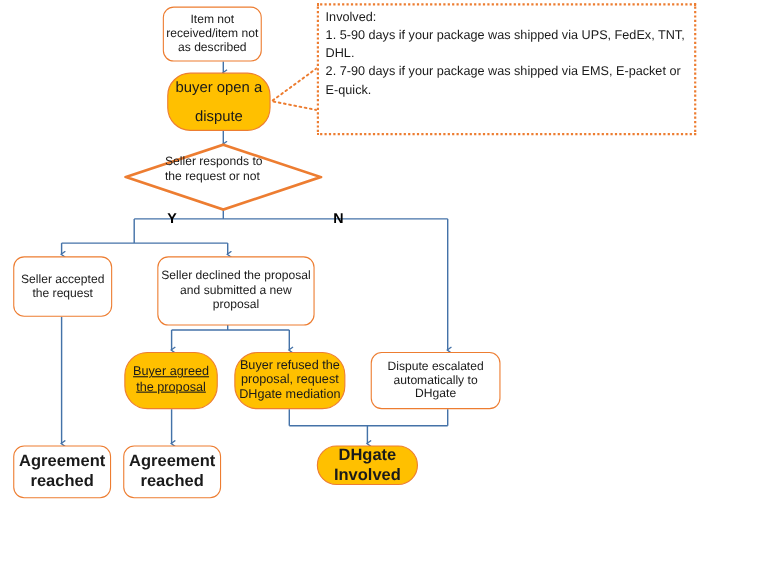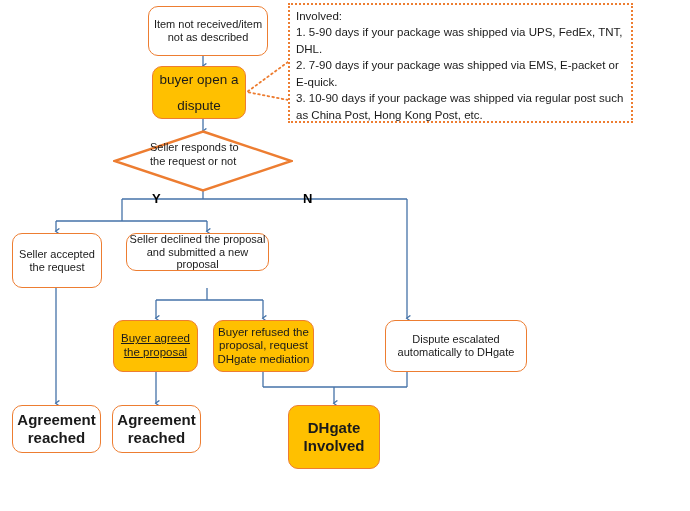--- a/index.html
+++ b/index.html
@@ -7,21 +7,21 @@
        font-family:"Liberation Sans", sans-serif;}
   #canvas{position:relative;width:690px;height:511px;background:#fff;}
   svg#wires{position:absolute;left:0;top:0;width:690px;height:511px;}
 
   .node{position:absolute;box-sizing:border-box;
         border:1.6px solid #ED7D31;border-radius:10px;
         display:flex;align-items:center;justify-content:center;
         text-align:center;color:#1a1a1a;line-height:1.18;
         font-family:"Liberation Sans", sans-serif;}
   .node.white{background:#ffffff;}
-  .node.orange{background:#FFC000;}
+  .node.orange{background:#FFC000;border-radius:21px;}
   .node .txt{display:block;width:100%;padding:0 2px;}
 
   .s11{font-size:11px;}
   .s115{font-size:11.5px;}
   .s13{font-size:13.5px;}
   .s15{font-size:15px;font-weight:bold;}
 
   .node.sp .txt{line-height:1.9;}
 
   .diamond-label{position:absolute;text-align:left;font-size:11px;
@@ -81,68 +81,67 @@
 
       <path d="M334,387 L334,403" marker-end="url(#ar)"></path>
     </g>
 
     <g stroke="#ED7D31" stroke-width="1.8" fill="none" stroke-dasharray="1.6 3.2" stroke-linecap="round">
       <path d="M288,62 L247,92"></path>
       <path d="M288,100 L247,92"></path>
     </g>
   </svg>
 
-  <div class="node white s11" style="left:148px;top:6px;width:120px;height:50px;">
+  <div class="node white s11" style="left:148px;top:6px;width:90px;height:50px;">
     <span class="txt">Item not received/item not as described</span>
   </div>
 
   <div class="node orange s13 sp" style="left:152px;top:66px;width:94px;height:53px;">
     <span class="txt">buyer open a dispute</span>
   </div>
 
   <svg style="position:absolute;left:113px;top:130px;width:180px;height:62px;" viewBox="0 0 180 62" xmlns="http://www.w3.org/2000/svg">
     <polygon points="90,1.5 178.5,31 90,60.5 1.5,31" fill="#ffffff" stroke="#ED7D31" stroke-width="2.4"></polygon>
   </svg>
   <div class="diamond-label" style="left:150px;top:141px;width:106px;">Seller responds to the request or not</div>
 
   <div class="branch-label" style="left:152px;top:191px;">Y</div>
   <div class="branch-label" style="left:303px;top:191px;">N</div>
 
   <div class="node white s11" style="left:12px;top:233px;width:90px;height:55px;">
     <span class="txt">Seller accepted the request</span>
   </div>
 
-  <div class="node white s11" style="left:126px;top:233px;width:143px;height:38px;">
+  <div class="node white s11" style="left:143px;top:233px;width:143px;height:63px;">
     <span class="txt">Seller declined the proposal and submitted a new proposal</span>
   </div>
 
   <div class="node orange s115" style="left:113px;top:320px;width:85px;height:52px;text-decoration:underline;">
     <span class="txt">Buyer agreed the proposal</span>
   </div>
 
   <div class="node orange s115" style="left:213px;top:320px;width:101px;height:52px;justify-content:center;">
     <span class="txt">Buyer refused the proposal, request DHgate mediation</span>
   </div>
 
-  <div class="node white s11" style="left:337px;top:320px;width:142px;height:52px;margin-left:48px;">
+  <div class="node white s11" style="left:337px;top:320px;width:118px;height:52px;">
     <span class="txt">Dispute escalated automatically to DHgate</span>
   </div>
 
   <div class="node white s15" style="left:12px;top:405px;width:89px;height:48px;">
     <span class="txt wrapmid">Agreement reached</span>
   </div>
 
   <div class="node white s15" style="left:112px;top:405px;width:89px;height:48px;">
     <span class="txt wrapmid">Agreement reached</span>
   </div>
 
-  <div class="node orange s15" style="left:288px;top:405px;width:92px;height:64px;">
+  <div class="node orange s15" style="left:288px;top:405px;width:92px;height:36px;">
     <span class="txt">DHgate Involved</span>
   </div>
 
   <div class="callout" style="left:288px;top:3px;width:345px;height:120px;">
     <div>Involved:</div>
     <div>1. 5-90 days if your package was shipped via UPS, FedEx, TNT, DHL.</div>
     <div>2. 7-90 days if your package was shipped via EMS, E-packet or E-quick.</div>
-    <div>3. 10-90 days if your package was shipped via regular post such as China Post, Hong Kong Post, etc.</div>
   </div>
 
 </div>
 
 </body></html>

